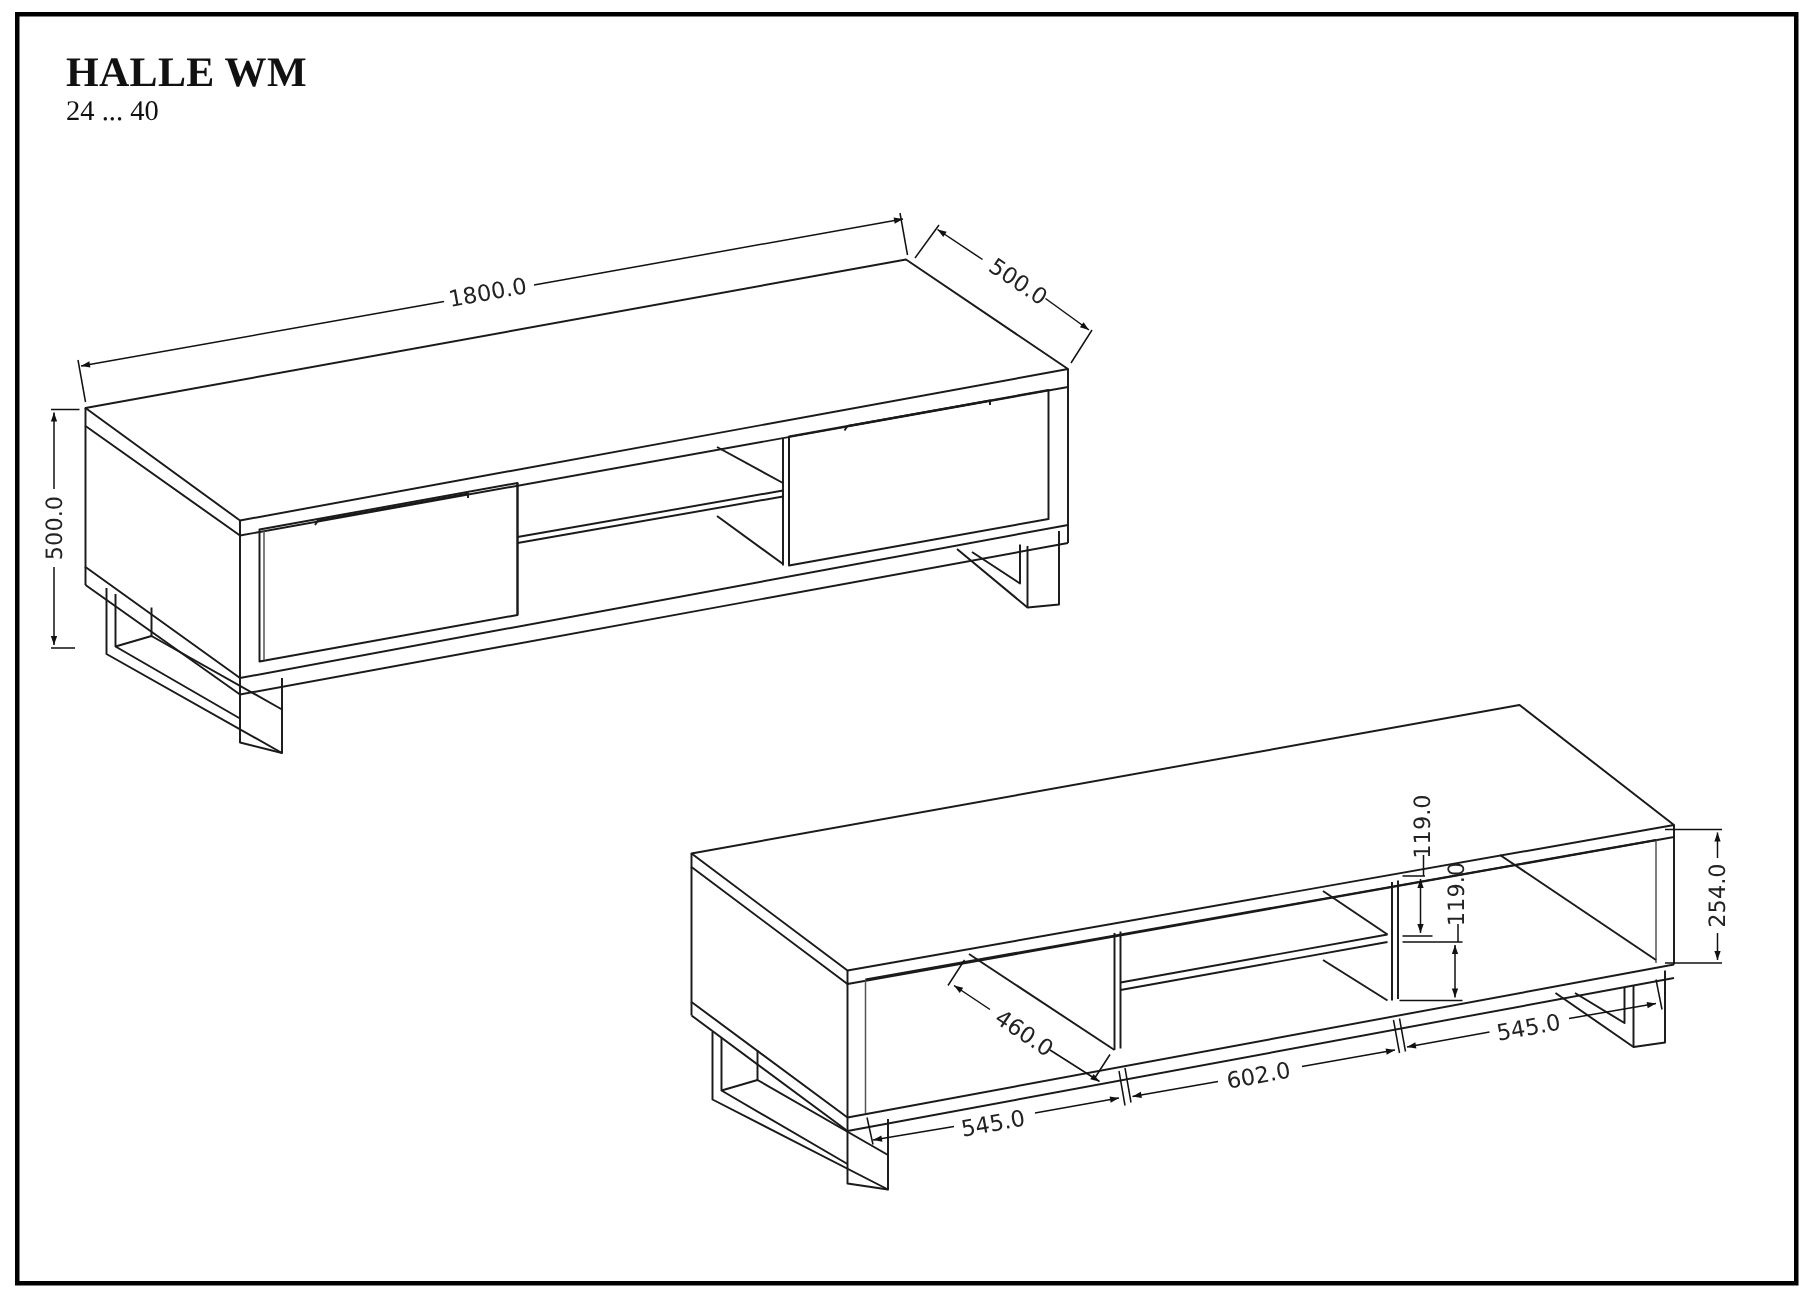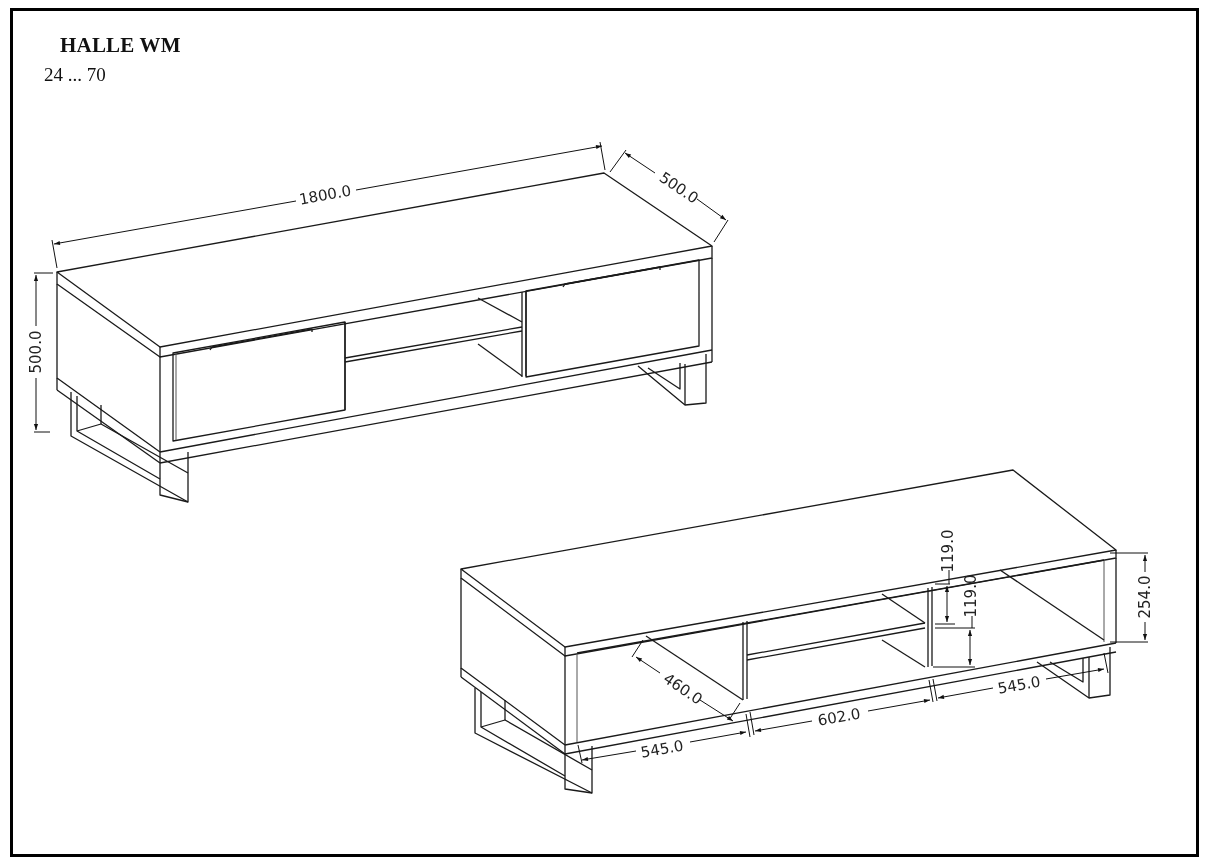--- a/index.html
+++ b/index.html
@@ -2,40 +2,40 @@
 <html><head>
   <meta charset="utf-8">
   <style>
     html, body { margin: 0; padding: 0; background: #ffffff; }
     body { width: 1206px; height: 863px; position: relative; overflow: hidden; }
     .frame {
       position: absolute; left: 10px; top: 8px; width: 1183px; height: 843px;
       border: 3px solid #000000; box-sizing: content-box; background: #fff;
     }
     .title {
-      position: absolute; left: 60px; top: 33px;
-      font-family: "Liberation Serif", serif; font-weight: bold; font-size: 21px;
+      position: absolute; left: 44px; top: 33px;
+      font-family: "Liberation Serif", serif; font-weight: bold; font-size: 28px;
       color: #111; letter-spacing: 0.2px; margin: 0;
     }
     .subtitle {
       position: absolute; left: 44px; top: 64px;
       font-family: "Liberation Serif", serif; font-size: 19px; color: #111;
     }
     svg.drawing { position: absolute; left: 0; top: 0; }
     .ln { stroke: #1a1a1a; stroke-width: 1.3; fill: none; stroke-linejoin: round; }
     .lt { stroke: #555; stroke-width: 1; fill: none; }
     .dim { stroke: #111; stroke-width: 1; fill: none; }
     .dimtxt { font-family: "DejaVu Sans", sans-serif; font-size: 15px; fill: #222; }
   </style>
 </head>
 <body>
 
 <div class="frame"></div>
 <h1 class="title">HALLE WM</h1>
-<div class="subtitle">24 ... 70</div>
+<div class="subtitle">24 ... 40</div>
 
 <svg class="drawing" width="1206" height="863" viewBox="0 0 1206 863">
   <defs>
     <marker id="arr" viewBox="0 0 10 10" refX="10" refY="5" markerWidth="9" markerHeight="6" orient="auto-start-reverse">
       <path d="M0,1.5 L10,5 L0,8.5 z" fill="#111"></path>
     </marker>
   </defs>
 
   <g>
 

